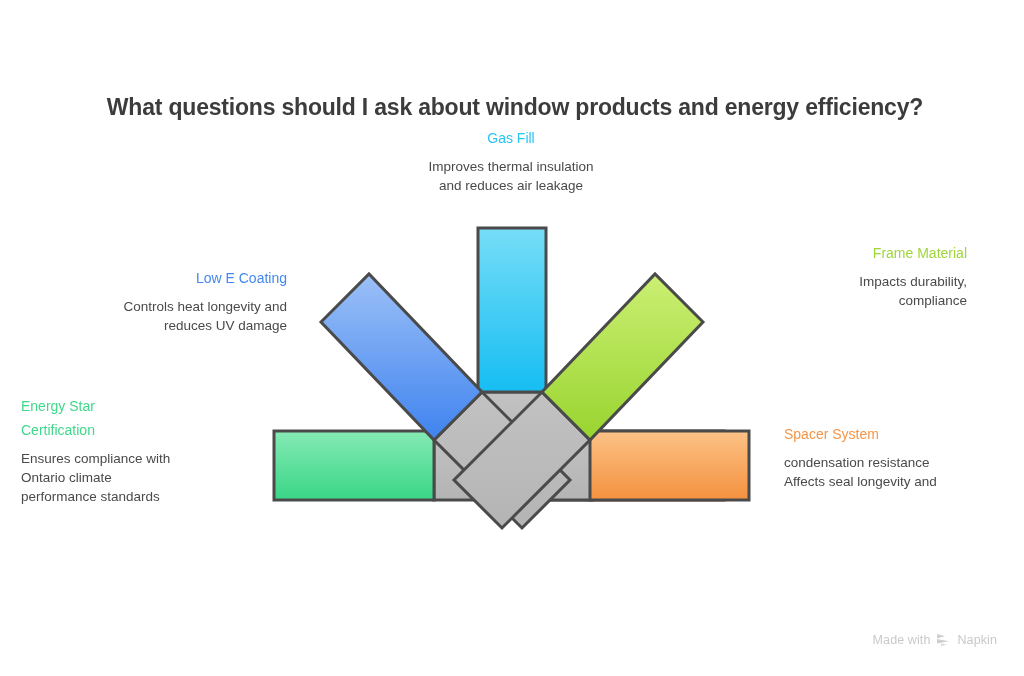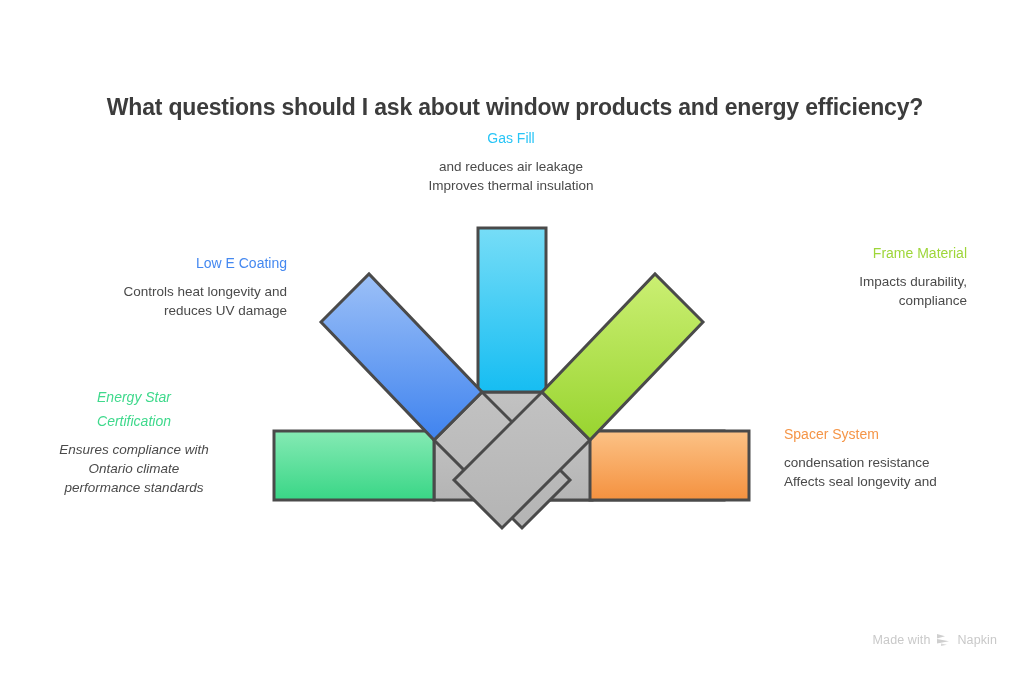--- a/index.html
+++ b/index.html
@@ -58,36 +58,35 @@
   }
 
   #label-gas-fill {
     left: 361px;
     top: 126px;
     width: 300px;
     text-align: center;
   }
   #label-low-e {
     left: 46px;
-    top: 251px;
+    top: 266px;
     width: 241px;
     text-align: right;
   }
   #label-frame {
     left: 737px;
     top: 241px;
     width: 230px;
     text-align: right;
   }
   #label-energy-star {
     left: 21px;
-    top: 385px;
+    top: 394px;
     width: 226px;
-    text-align: center;
-    font-style: italic;
+    text-align: left;
   }
   #label-spacer {
     left: 777px;
     top: 422px;
     width: 225px;
     text-align: left;
     margin-left: 7px;
   }
 
   
@@ -159,22 +158,22 @@
 
     <polygon points="321,322 369,274 482,392 434,440" fill="url(#grad-blue)"></polygon>
 
     <polygon points="703,322 655,274 542,392 590,440" fill="url(#grad-lime)"></polygon>
   </g>
 </svg>
 
 <div class="label-block" id="label-gas-fill">
   <div class="label-title" style="color:#29C5F6">Gas Fill</div>
   <div class="label-desc">
+    <div>Improves thermal insulation</div>
     <div>and reduces air leakage</div>
-    <div>Improves thermal insulation</div>
   </div>
 </div>
 
 <div class="label-block" id="label-low-e">
   <div class="label-title" style="color:#4488F0">Low E Coating</div>
   <div class="label-desc">
     <div>Controls heat longevity and</div>
     <div>reduces UV damage</div>
   </div>
 </div>

